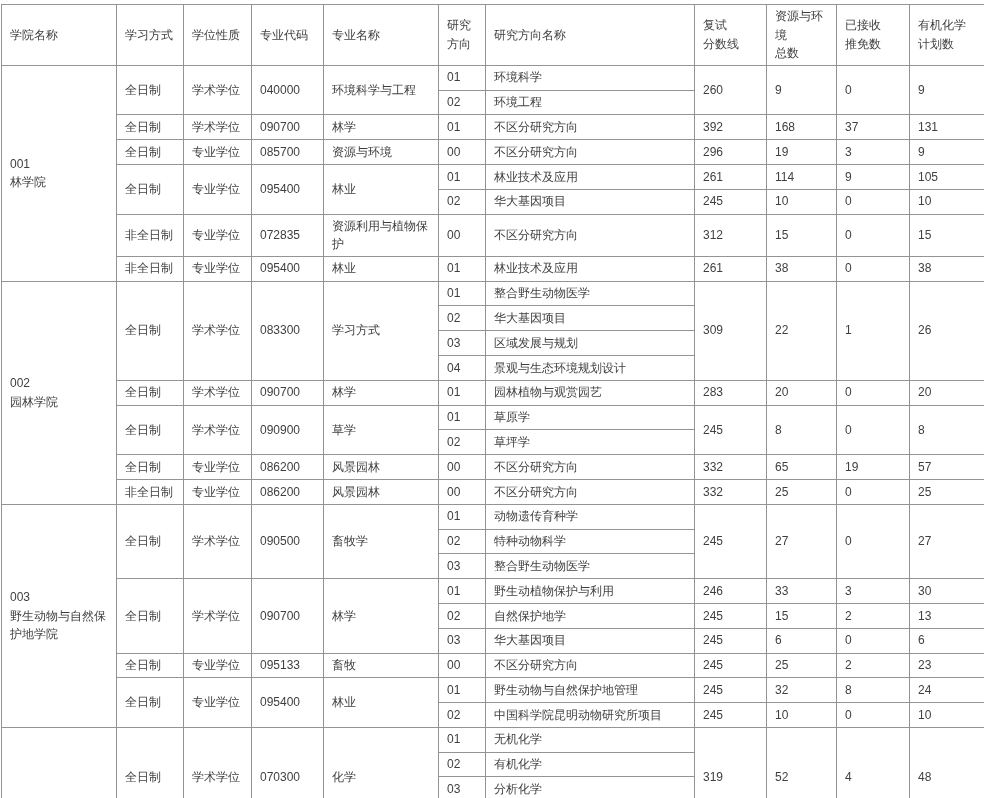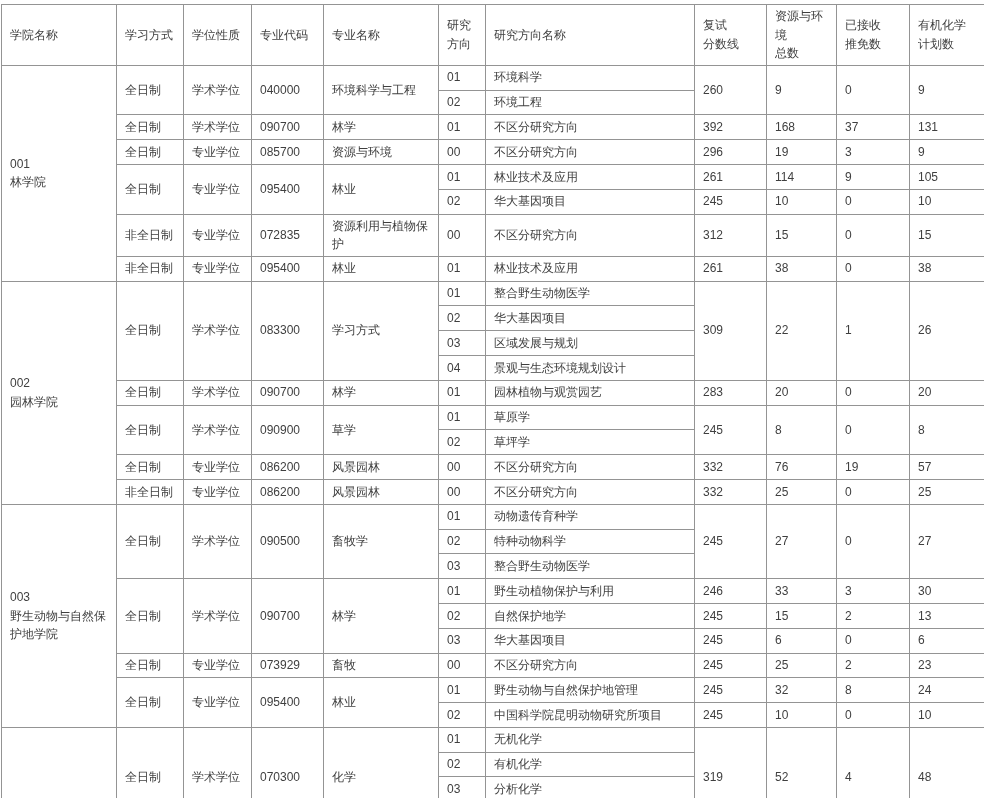--- a/index.html
+++ b/index.html
@@ -218,21 +218,21 @@
           <td>草坪学</td>
         </tr>
         <tr>
           <td>全日制</td>
           <td>专业学位</td>
           <td>086200</td>
           <td>风景园林</td>
           <td>00</td>
           <td>不区分研究方向</td>
           <td>332</td>
-          <td>76</td>
+          <td>65</td>
           <td>19</td>
           <td>57</td>
         </tr>
         <tr>
           <td>非全日制</td>
           <td>专业学位</td>
           <td>086200</td>
           <td>风景园林</td>
           <td>00</td>
           <td>不区分研究方向</td>
@@ -287,21 +287,21 @@
           <td>03</td>
           <td>华大基因项目</td>
           <td>245</td>
           <td>6</td>
           <td>0</td>
           <td>6</td>
         </tr>
         <tr>
           <td>全日制</td>
           <td>专业学位</td>
-          <td>073929</td>
+          <td>095133</td>
           <td>畜牧</td>
           <td>00</td>
           <td>不区分研究方向</td>
           <td>245</td>
           <td>25</td>
           <td>2</td>
           <td>23</td>
         </tr>
         <tr>
           <td rowspan="2">全日制</td>

